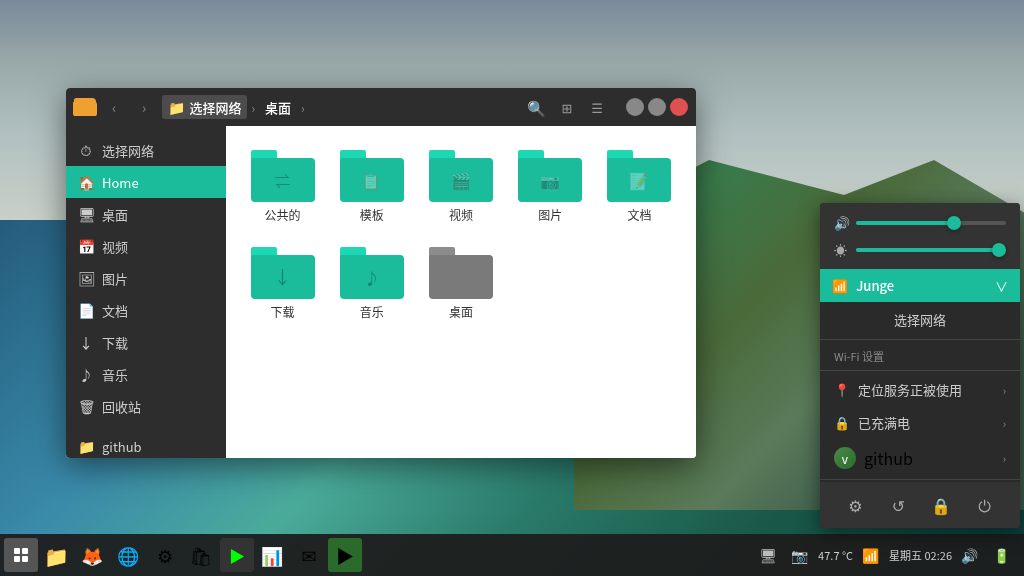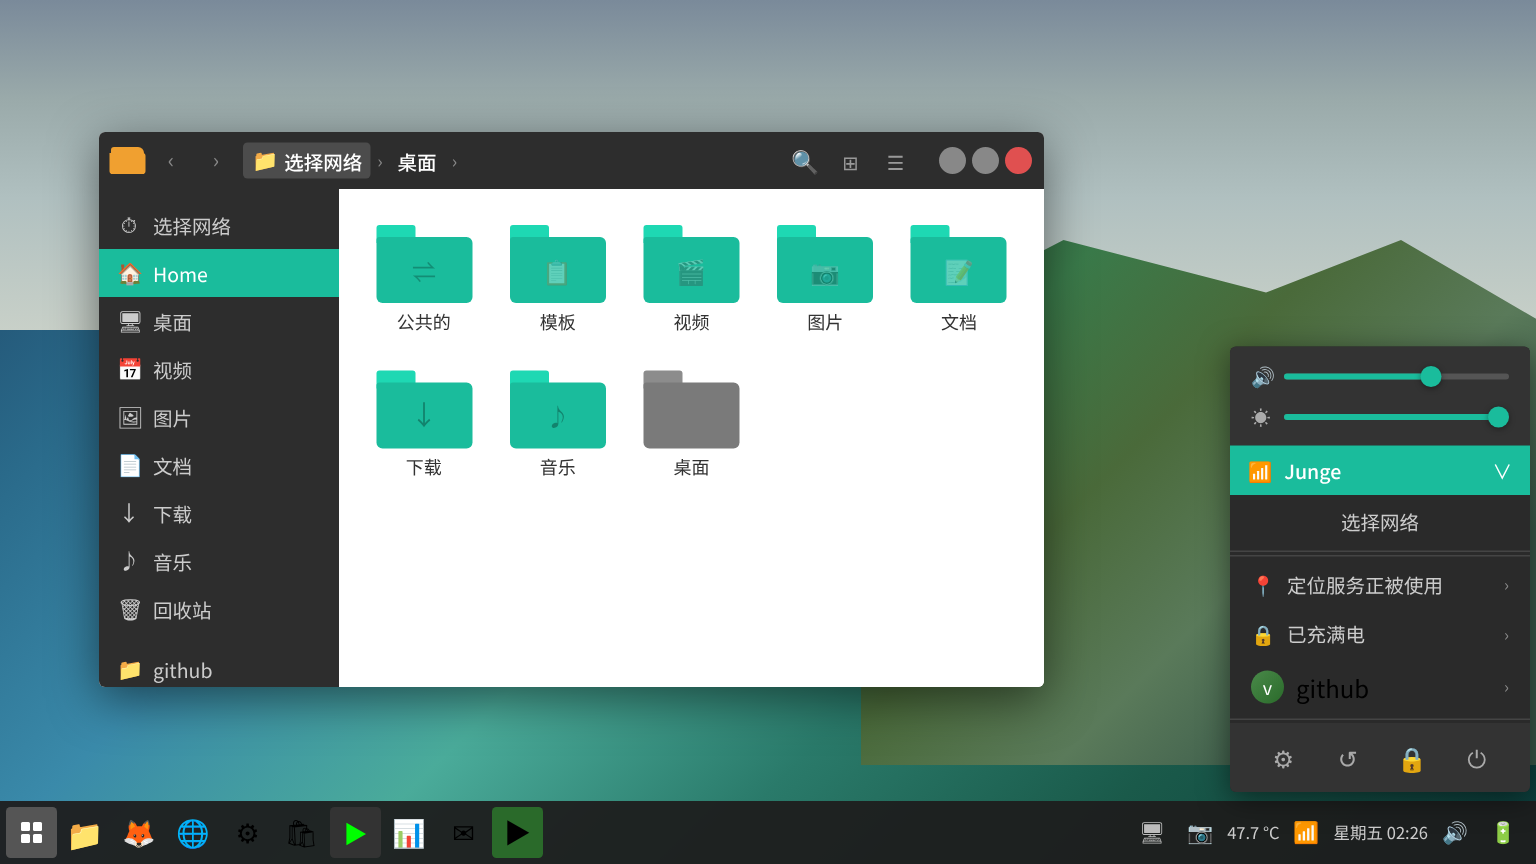--- a/index.html
+++ b/index.html
@@ -683,20 +683,21 @@
     <div id="popup-wifi">
       <span style="color:#fff;font-size:13px;">📶</span>
       <span id="popup-wifi-name">Junge</span>
       <span style="color:#fff;font-size:13px;">∨</span>
     </div>
 
     <div class="popup-menu-item">
       <span>选择网络</span>
     </div>
     <div class="popup-divider"></div>
+    <div class="popup-section-label">Wi-Fi 设置</div>
     <div class="popup-divider"></div>
 
     <div class="popup-menu-item-row">
       <span class="pmi-icon">📍</span>
       <span>定位服务正被使用</span>
       <span class="popup-chevron">›</span>
     </div>
 
     <div class="popup-menu-item-row">
       <span class="pmi-icon">🔒</span>

